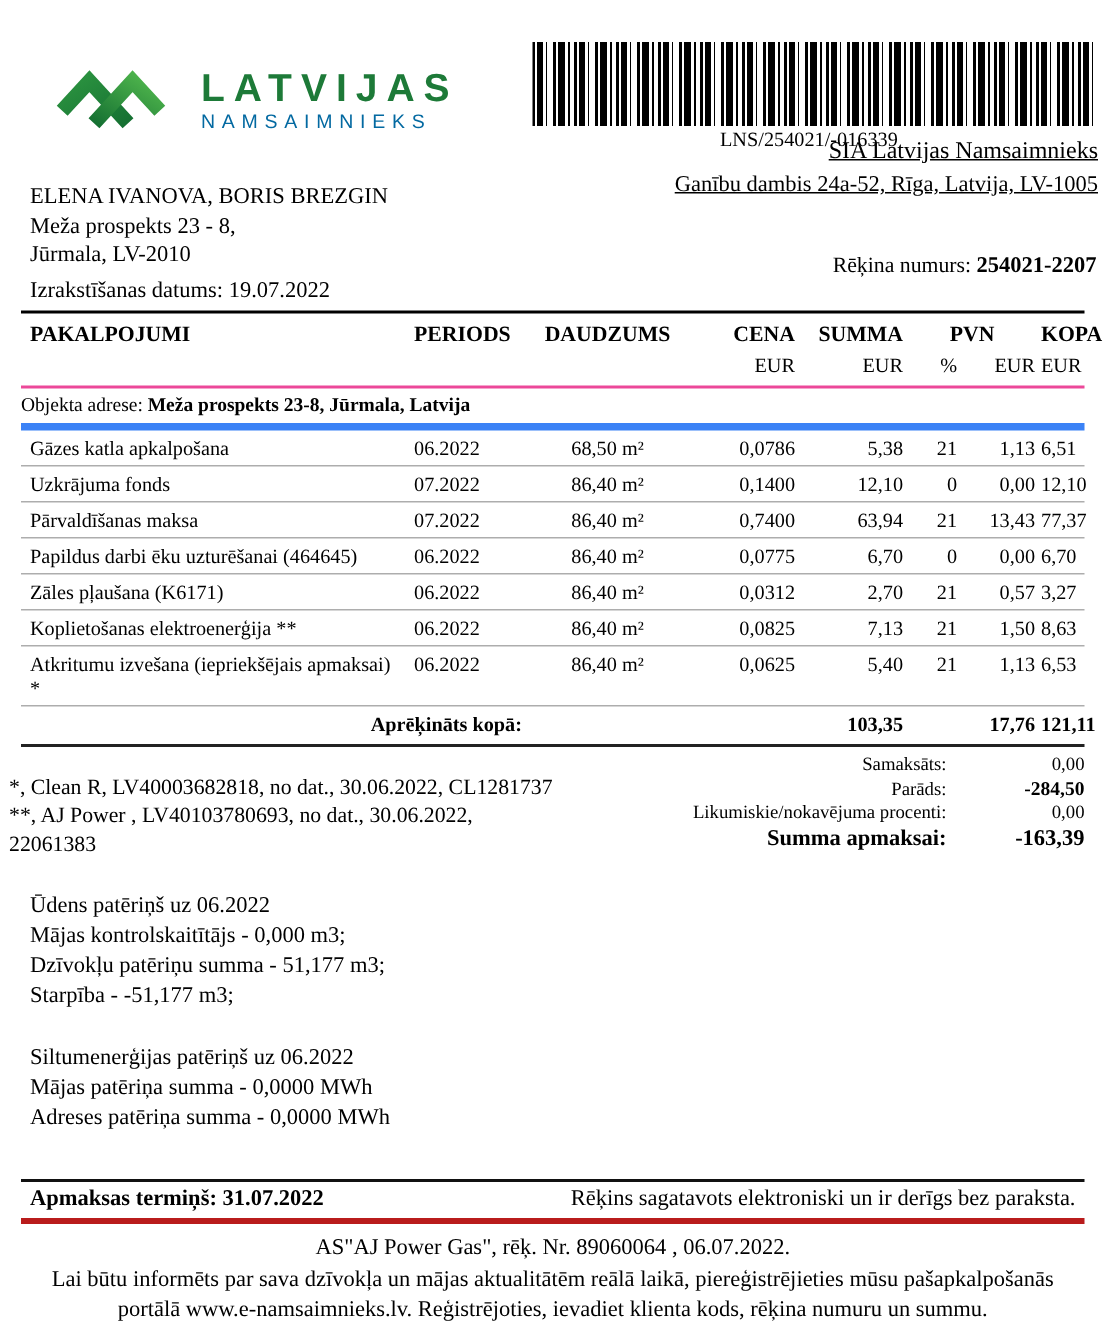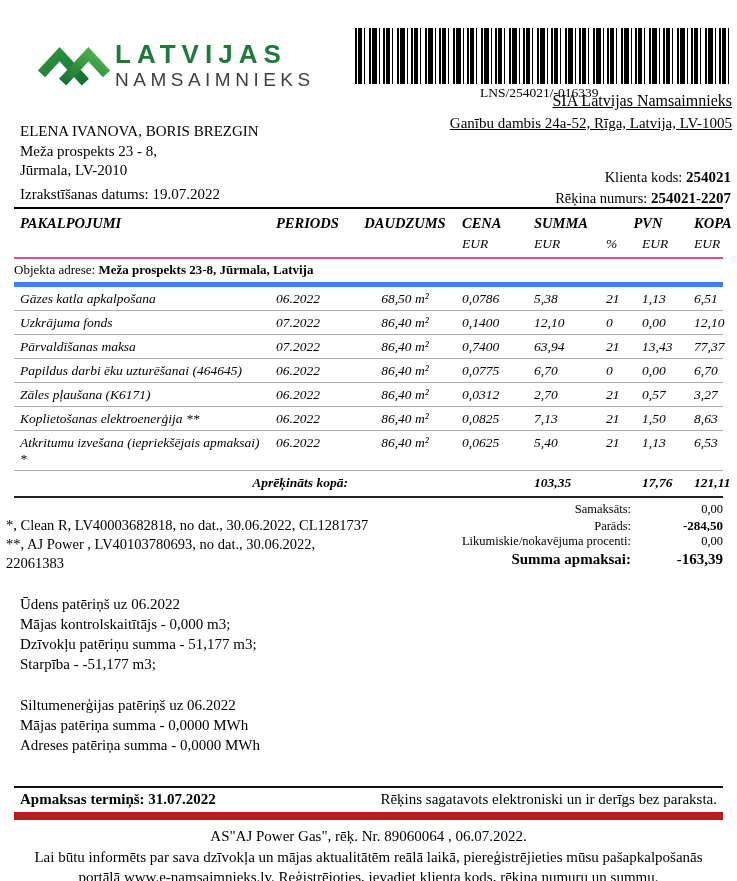--- a/index.html
+++ b/index.html
@@ -5,48 +5,48 @@
   * { margin:0; padding:0; box-sizing:border-box; }
   html,body { background:#fff; }
   body { font-family:"Liberation Serif", serif; color:#000; }
   .page {
     position:relative; width:737px; height:881px; margin:0 auto;
     background:#fff; overflow:hidden; font-size:15px;
   }
 
   
   .header { position:relative; height:207px; }
-  .logo { position:absolute; left:36px; top:36px; display:flex; align-items:center; gap:3px; }
+  .logo { position:absolute; left:36px; top:36px; display:flex; align-items:center; gap:22px; }
   .logo-text .l1 { font-family:"Liberation Sans", sans-serif; font-size:26px; font-weight:700; letter-spacing:6px; color:#1d7a38; line-height:1.05; }
-  .logo-text .l2 { font-family:"Liberation Sans", sans-serif; font-size:19px; font-weight:400; letter-spacing:4.5px; color:#404040; }
+  .logo-text .l2 { font-family:"Liberation Sans", sans-serif; font-size:13px; font-weight:400; letter-spacing:4.5px; color:#0369a1; }
   .barcode-wrap { position:absolute; left:355px; top:28px; width:377px; }
   .barcode {
     height:56px; width:100%;
     background:repeating-linear-gradient(90deg,
       #000 0 2px, #fff 2px 3px, #000 3px 7px, #fff 7px 9px,
       #000 9px 10px, #fff 10px 14px, #000 14px 16px, #fff 16px 17px,
       #000 17px 22px, #fff 22px 24px, #000 24px 25px, #fff 25px 28px);
   }
   .barcode-label { margin-top:1px; margin-left:125px; font-size:13.5px; }
   .company { position:absolute; right:5px; top:92px; text-align:right;text-decoration:underline; }
   .company .name { font-size:16px; margin-bottom:5px; }
   .company .addr { font-size:15px; }
   .customer { position:absolute; left:20px; top:122px; line-height:1.3; font-size:15px; }
   .issue-date { position:absolute; left:20px; top:186px; font-size:15px; }
   .inv-meta { position:absolute; right:6px; top:167px; text-align:right; line-height:1.35; font-size:14.5px; }
   .inv-meta b { font-size:15px; }
 
   
   .tbl { margin:0 14px; border-top:2px solid #000; font-size:13.5px; }
-  .tgrid { display:grid; grid-template-columns:250px 86px 110px 72px 72px 36px 52px 1fr; align-items:baseline;font-style:italic; }
+  .tgrid { display:grid; grid-template-columns:250px 86px 110px 72px 72px 36px 52px 1fr; align-items:baseline; }
   .c { padding:2px 2px; }
   .c.service { padding-left:6px; text-align:left; }
   .c.period  { text-align:left; padding-left:12px; }
   .c.qty     { text-align:center; }
-  .c.num     { }
+  .c.num     { text-align:right; }
   .c.kopa    { text-align:right; padding-right:6px; }
   .thead { font-weight:700; font-size:14.5px; }
   .thead .c { padding-top:6px; }
   .tunits { font-weight:400; font-size:13.5px; border-bottom:2px solid #ec4899; }
   .tunits .c { padding-bottom:5px; }
   .objaddr { border-bottom:5px solid #3b82f6; text-align:left; font-size:13px; padding:3px 0 4px 0; }
   .trow { border-bottom:1px solid #adadad; }
   .trow .c { padding-top:3.5px; padding-bottom:3.5px; }
   .trow-total { border-bottom:2px solid #222; font-weight:700; }
   .trow-total .c { padding-top:4px; padding-bottom:5px; }
@@ -61,21 +61,21 @@
   .ps-row .val { width:92px; text-align:right; font-size:12.5px; }
   .ps-row.bold-val .val { font-weight:700; font-size:13px; }
   .ps-row.final .lbl { font-weight:700; font-size:15px; }
   .ps-row.final .val { font-weight:700; font-size:15px; }
 
   
   .consumption { margin:22px 0 0 20px; font-size:15px; line-height:1.33; }
   .consumption .block + .block { margin-top:21px; }
 
   
-  .deadline { margin:30px 14px 0 14px; border-top:2px solid #111; border-bottom:8px solid #b91c1c;
+  .deadline { margin:30px 14px 0 14px; border-top:2px solid #111; border-bottom:4px solid #b91c1c;
     display:flex; justify-content:space-between; align-items:center; padding:3px 6px 4px 6px; font-size:15px; }
   .deadline .left { font-weight:700; }
 
   
   .notices { margin:6px 14px 0 14px; text-align:center; font-size:15px; line-height:1.38; }
   .notices p { margin:0; }
 </style>
 </head>
 <body>
 
@@ -122,24 +122,20 @@
       <div>Jūrmala, LV-2010</div>
     </div>
 
     <div class="issue-date">
       <span>Izrakstīšanas datums:</span>
       <span>19.07.2022</span>
     </div>
 
     <div class="inv-meta">
       <div>
-        <span>Klienta kods:</span>
-        <b>254021</b>
-      </div>
-      <div>
         <span>Rēķina numurs:</span>
         <b>254021-2207</b>
       </div>
     </div>
   </div>
 
   <div class="tbl">
 
     <div class="tgrid thead">
       <div class="c service">PAKALPOJUMI</div>

